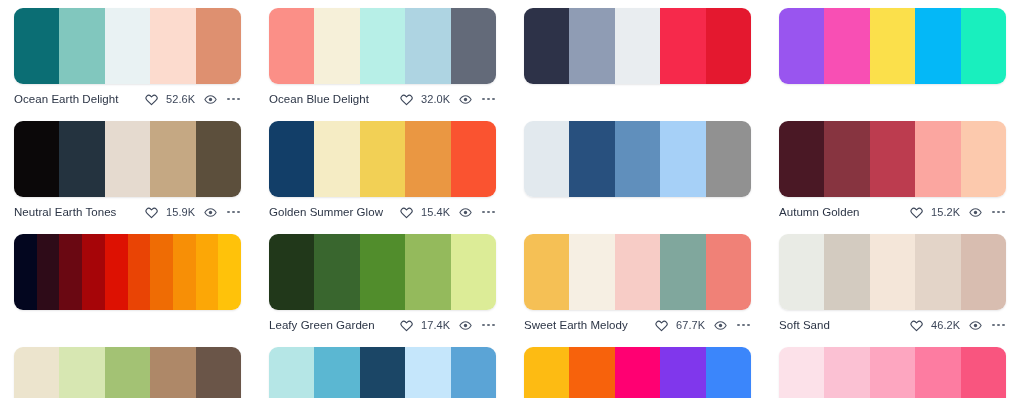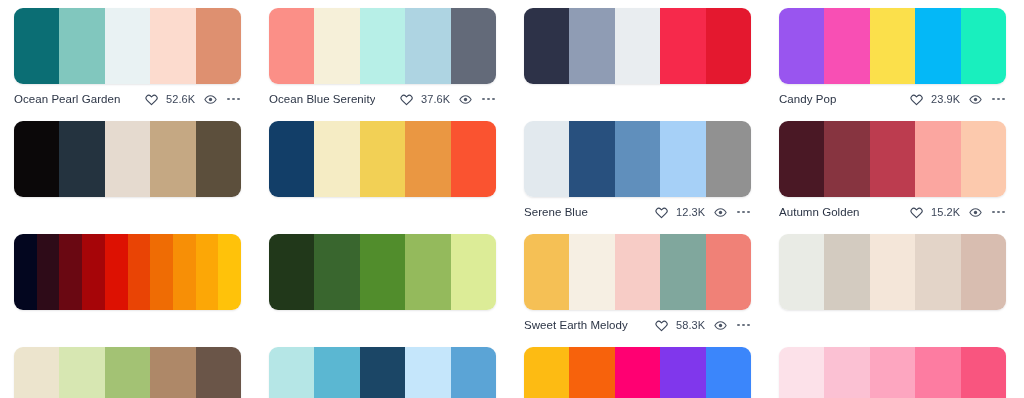--- a/index.html
+++ b/index.html
@@ -94,21 +94,21 @@
 <div class="gallery">
     <div class="card">
       <div class="swatch-strip">
         <div class="swatch" style="background: rgb(11, 110, 116);"></div>
         <div class="swatch" style="background: rgb(129, 199, 190);"></div>
         <div class="swatch" style="background: rgb(233, 242, 243);"></div>
         <div class="swatch" style="background: rgb(252, 219, 206);"></div>
         <div class="swatch" style="background: rgb(222, 144, 112);"></div>
       </div>
       <div class="card-meta">
-        <div class="card-title">Ocean Pearl Garden</div>
+        <div class="card-title">Ocean Earth Delight</div>
         <div class="meta-right">
           <div class="likes">
             <span class="icon">
               <svg width="13" height="13" viewBox="0 0 24 24" fill="none" stroke="#3c4659" stroke-width="2.1" stroke-linecap="round" stroke-linejoin="round">
                 <path d="M20.8 5.6a5.1 5.1 0 0 0-7.2 0L12 7.2l-1.6-1.6a5.1 5.1 0 0 0-7.2 7.2l1.6 1.6L12 21.6l7.2-7.2 1.6-1.6a5.1 5.1 0 0 0 0-7.2z"></path>
               </svg>
             </span>
             <span class="likes-count">52.6K</span>
           </div>
           <span class="icon">
@@ -127,29 +127,29 @@
     </div>
     <div class="card">
       <div class="swatch-strip">
         <div class="swatch" style="background: rgb(251, 143, 135);"></div>
         <div class="swatch" style="background: rgb(246, 240, 217);"></div>
         <div class="swatch" style="background: rgb(183, 239, 231);"></div>
         <div class="swatch" style="background: rgb(174, 212, 226);"></div>
         <div class="swatch" style="background: rgb(99, 106, 121);"></div>
       </div>
       <div class="card-meta">
-        <div class="card-title">Ocean Blue Serenity</div>
-        <div class="meta-right">
-          <div class="likes">
-            <span class="icon">
-              <svg width="13" height="13" viewBox="0 0 24 24" fill="none" stroke="#3c4659" stroke-width="2.1" stroke-linecap="round" stroke-linejoin="round">
-                <path d="M20.8 5.6a5.1 5.1 0 0 0-7.2 0L12 7.2l-1.6-1.6a5.1 5.1 0 0 0-7.2 7.2l1.6 1.6L12 21.6l7.2-7.2 1.6-1.6a5.1 5.1 0 0 0 0-7.2z"></path>
-              </svg>
-            </span>
-            <span class="likes-count">37.6K</span>
+        <div class="card-title">Ocean Blue Delight</div>
+        <div class="meta-right">
+          <div class="likes">
+            <span class="icon">
+              <svg width="13" height="13" viewBox="0 0 24 24" fill="none" stroke="#3c4659" stroke-width="2.1" stroke-linecap="round" stroke-linejoin="round">
+                <path d="M20.8 5.6a5.1 5.1 0 0 0-7.2 0L12 7.2l-1.6-1.6a5.1 5.1 0 0 0-7.2 7.2l1.6 1.6L12 21.6l7.2-7.2 1.6-1.6a5.1 5.1 0 0 0 0-7.2z"></path>
+              </svg>
+            </span>
+            <span class="likes-count">32.0K</span>
           </div>
           <span class="icon">
             <svg width="13" height="13" viewBox="0 0 24 24" fill="none" stroke="#4a5364" stroke-width="2" stroke-linecap="round" stroke-linejoin="round">
               <path d="M1.6 12S5.6 5 12 5s10.4 7 10.4 7-4 7-10.4 7S1.6 12 1.6 12z"></path>
               <circle cx="12" cy="12" r="3.1" fill="#4a5364" stroke="none"></circle>
             </svg>
           </span>
           <span class="dots">
             <i></i>
             <i></i>
@@ -168,94 +168,94 @@
       </div>
     </div>
     <div class="card">
       <div class="swatch-strip">
         <div class="swatch" style="background: rgb(153, 85, 239);"></div>
         <div class="swatch" style="background: rgb(248, 79, 180);"></div>
         <div class="swatch" style="background: rgb(251, 224, 75);"></div>
         <div class="swatch" style="background: rgb(4, 184, 247);"></div>
         <div class="swatch" style="background: rgb(25, 239, 190);"></div>
       </div>
-      <div class="card-meta">
-        <div class="card-title">Candy Pop</div>
-        <div class="meta-right">
-          <div class="likes">
-            <span class="icon">
-              <svg width="13" height="13" viewBox="0 0 24 24" fill="none" stroke="#3c4659" stroke-width="2.1" stroke-linecap="round" stroke-linejoin="round">
-                <path d="M20.8 5.6a5.1 5.1 0 0 0-7.2 0L12 7.2l-1.6-1.6a5.1 5.1 0 0 0-7.2 7.2l1.6 1.6L12 21.6l7.2-7.2 1.6-1.6a5.1 5.1 0 0 0 0-7.2z"></path>
-              </svg>
-            </span>
-            <span class="likes-count">23.9K</span>
-          </div>
-          <span class="icon">
-            <svg width="13" height="13" viewBox="0 0 24 24" fill="none" stroke="#4a5364" stroke-width="2" stroke-linecap="round" stroke-linejoin="round">
-              <path d="M1.6 12S5.6 5 12 5s10.4 7 10.4 7-4 7-10.4 7S1.6 12 1.6 12z"></path>
-              <circle cx="12" cy="12" r="3.1" fill="#4a5364" stroke="none"></circle>
-            </svg>
-          </span>
-          <span class="dots">
-            <i></i>
-            <i></i>
-            <i></i>
-          </span>
-        </div>
-      </div>
     </div>
     <div class="card">
       <div class="swatch-strip">
         <div class="swatch" style="background: rgb(11, 8, 9);"></div>
         <div class="swatch" style="background: rgb(36, 51, 63);"></div>
         <div class="swatch" style="background: rgb(229, 218, 207);"></div>
         <div class="swatch" style="background: rgb(197, 168, 131);"></div>
         <div class="swatch" style="background: rgb(92, 79, 60);"></div>
       </div>
+      <div class="card-meta">
+        <div class="card-title">Neutral Earth Tones</div>
+        <div class="meta-right">
+          <div class="likes">
+            <span class="icon">
+              <svg width="13" height="13" viewBox="0 0 24 24" fill="none" stroke="#3c4659" stroke-width="2.1" stroke-linecap="round" stroke-linejoin="round">
+                <path d="M20.8 5.6a5.1 5.1 0 0 0-7.2 0L12 7.2l-1.6-1.6a5.1 5.1 0 0 0-7.2 7.2l1.6 1.6L12 21.6l7.2-7.2 1.6-1.6a5.1 5.1 0 0 0 0-7.2z"></path>
+              </svg>
+            </span>
+            <span class="likes-count">15.9K</span>
+          </div>
+          <span class="icon">
+            <svg width="13" height="13" viewBox="0 0 24 24" fill="none" stroke="#4a5364" stroke-width="2" stroke-linecap="round" stroke-linejoin="round">
+              <path d="M1.6 12S5.6 5 12 5s10.4 7 10.4 7-4 7-10.4 7S1.6 12 1.6 12z"></path>
+              <circle cx="12" cy="12" r="3.1" fill="#4a5364" stroke="none"></circle>
+            </svg>
+          </span>
+          <span class="dots">
+            <i></i>
+            <i></i>
+            <i></i>
+          </span>
+        </div>
+      </div>
     </div>
     <div class="card">
       <div class="swatch-strip">
         <div class="swatch" style="background: rgb(18, 62, 104);"></div>
         <div class="swatch" style="background: rgb(245, 236, 196);"></div>
         <div class="swatch" style="background: rgb(242, 208, 85);"></div>
         <div class="swatch" style="background: rgb(234, 151, 66);"></div>
         <div class="swatch" style="background: rgb(250, 83, 48);"></div>
       </div>
+      <div class="card-meta">
+        <div class="card-title">Golden Summer Glow</div>
+        <div class="meta-right">
+          <div class="likes">
+            <span class="icon">
+              <svg width="13" height="13" viewBox="0 0 24 24" fill="none" stroke="#3c4659" stroke-width="2.1" stroke-linecap="round" stroke-linejoin="round">
+                <path d="M20.8 5.6a5.1 5.1 0 0 0-7.2 0L12 7.2l-1.6-1.6a5.1 5.1 0 0 0-7.2 7.2l1.6 1.6L12 21.6l7.2-7.2 1.6-1.6a5.1 5.1 0 0 0 0-7.2z"></path>
+              </svg>
+            </span>
+            <span class="likes-count">15.4K</span>
+          </div>
+          <span class="icon">
+            <svg width="13" height="13" viewBox="0 0 24 24" fill="none" stroke="#4a5364" stroke-width="2" stroke-linecap="round" stroke-linejoin="round">
+              <path d="M1.6 12S5.6 5 12 5s10.4 7 10.4 7-4 7-10.4 7S1.6 12 1.6 12z"></path>
+              <circle cx="12" cy="12" r="3.1" fill="#4a5364" stroke="none"></circle>
+            </svg>
+          </span>
+          <span class="dots">
+            <i></i>
+            <i></i>
+            <i></i>
+          </span>
+        </div>
+      </div>
     </div>
     <div class="card">
       <div class="swatch-strip">
         <div class="swatch" style="background: rgb(226, 233, 238);"></div>
         <div class="swatch" style="background: rgb(40, 80, 126);"></div>
         <div class="swatch" style="background: rgb(96, 143, 188);"></div>
         <div class="swatch" style="background: rgb(166, 208, 247);"></div>
         <div class="swatch" style="background: rgb(145, 145, 145);"></div>
-      </div>
-      <div class="card-meta">
-        <div class="card-title">Serene Blue</div>
-        <div class="meta-right">
-          <div class="likes">
-            <span class="icon">
-              <svg width="13" height="13" viewBox="0 0 24 24" fill="none" stroke="#3c4659" stroke-width="2.1" stroke-linecap="round" stroke-linejoin="round">
-                <path d="M20.8 5.6a5.1 5.1 0 0 0-7.2 0L12 7.2l-1.6-1.6a5.1 5.1 0 0 0-7.2 7.2l1.6 1.6L12 21.6l7.2-7.2 1.6-1.6a5.1 5.1 0 0 0 0-7.2z"></path>
-              </svg>
-            </span>
-            <span class="likes-count">12.3K</span>
-          </div>
-          <span class="icon">
-            <svg width="13" height="13" viewBox="0 0 24 24" fill="none" stroke="#4a5364" stroke-width="2" stroke-linecap="round" stroke-linejoin="round">
-              <path d="M1.6 12S5.6 5 12 5s10.4 7 10.4 7-4 7-10.4 7S1.6 12 1.6 12z"></path>
-              <circle cx="12" cy="12" r="3.1" fill="#4a5364" stroke="none"></circle>
-            </svg>
-          </span>
-          <span class="dots">
-            <i></i>
-            <i></i>
-            <i></i>
-          </span>
-        </div>
       </div>
     </div>
     <div class="card">
       <div class="swatch-strip">
         <div class="swatch" style="background: rgb(74, 24, 37);"></div>
         <div class="swatch" style="background: rgb(135, 52, 64);"></div>
         <div class="swatch" style="background: rgb(188, 60, 79);"></div>
         <div class="swatch" style="background: rgb(251, 166, 160);"></div>
         <div class="swatch" style="background: rgb(252, 201, 173);"></div>
       </div>
@@ -299,39 +299,63 @@
       </div>
     </div>
     <div class="card">
       <div class="swatch-strip">
         <div class="swatch" style="background: rgb(33, 56, 26);"></div>
         <div class="swatch" style="background: rgb(57, 102, 46);"></div>
         <div class="swatch" style="background: rgb(81, 141, 44);"></div>
         <div class="swatch" style="background: rgb(148, 186, 92);"></div>
         <div class="swatch" style="background: rgb(220, 236, 151);"></div>
       </div>
+      <div class="card-meta">
+        <div class="card-title">Leafy Green Garden</div>
+        <div class="meta-right">
+          <div class="likes">
+            <span class="icon">
+              <svg width="13" height="13" viewBox="0 0 24 24" fill="none" stroke="#3c4659" stroke-width="2.1" stroke-linecap="round" stroke-linejoin="round">
+                <path d="M20.8 5.6a5.1 5.1 0 0 0-7.2 0L12 7.2l-1.6-1.6a5.1 5.1 0 0 0-7.2 7.2l1.6 1.6L12 21.6l7.2-7.2 1.6-1.6a5.1 5.1 0 0 0 0-7.2z"></path>
+              </svg>
+            </span>
+            <span class="likes-count">17.4K</span>
+          </div>
+          <span class="icon">
+            <svg width="13" height="13" viewBox="0 0 24 24" fill="none" stroke="#4a5364" stroke-width="2" stroke-linecap="round" stroke-linejoin="round">
+              <path d="M1.6 12S5.6 5 12 5s10.4 7 10.4 7-4 7-10.4 7S1.6 12 1.6 12z"></path>
+              <circle cx="12" cy="12" r="3.1" fill="#4a5364" stroke="none"></circle>
+            </svg>
+          </span>
+          <span class="dots">
+            <i></i>
+            <i></i>
+            <i></i>
+          </span>
+        </div>
+      </div>
     </div>
     <div class="card">
       <div class="swatch-strip">
         <div class="swatch" style="background: rgb(245, 192, 85);"></div>
         <div class="swatch" style="background: rgb(246, 239, 227);"></div>
         <div class="swatch" style="background: rgb(247, 204, 198);"></div>
         <div class="swatch" style="background: rgb(128, 167, 157);"></div>
         <div class="swatch" style="background: rgb(240, 129, 119);"></div>
       </div>
       <div class="card-meta">
         <div class="card-title">Sweet Earth Melody</div>
         <div class="meta-right">
           <div class="likes">
             <span class="icon">
               <svg width="13" height="13" viewBox="0 0 24 24" fill="none" stroke="#3c4659" stroke-width="2.1" stroke-linecap="round" stroke-linejoin="round">
                 <path d="M20.8 5.6a5.1 5.1 0 0 0-7.2 0L12 7.2l-1.6-1.6a5.1 5.1 0 0 0-7.2 7.2l1.6 1.6L12 21.6l7.2-7.2 1.6-1.6a5.1 5.1 0 0 0 0-7.2z"></path>
               </svg>
             </span>
-            <span class="likes-count">58.3K</span>
+            <span class="likes-count">67.7K</span>
           </div>
           <span class="icon">
             <svg width="13" height="13" viewBox="0 0 24 24" fill="none" stroke="#4a5364" stroke-width="2" stroke-linecap="round" stroke-linejoin="round">
               <path d="M1.6 12S5.6 5 12 5s10.4 7 10.4 7-4 7-10.4 7S1.6 12 1.6 12z"></path>
               <circle cx="12" cy="12" r="3.1" fill="#4a5364" stroke="none"></circle>
             </svg>
           </span>
           <span class="dots">
             <i></i>
             <i></i>
@@ -341,20 +365,44 @@
       </div>
     </div>
     <div class="card">
       <div class="swatch-strip">
         <div class="swatch" style="background: rgb(233, 235, 229);"></div>
         <div class="swatch" style="background: rgb(211, 203, 192);"></div>
         <div class="swatch" style="background: rgb(244, 230, 217);"></div>
         <div class="swatch" style="background: rgb(227, 212, 200);"></div>
         <div class="swatch" style="background: rgb(216, 189, 176);"></div>
       </div>
+      <div class="card-meta">
+        <div class="card-title">Soft Sand</div>
+        <div class="meta-right">
+          <div class="likes">
+            <span class="icon">
+              <svg width="13" height="13" viewBox="0 0 24 24" fill="none" stroke="#3c4659" stroke-width="2.1" stroke-linecap="round" stroke-linejoin="round">
+                <path d="M20.8 5.6a5.1 5.1 0 0 0-7.2 0L12 7.2l-1.6-1.6a5.1 5.1 0 0 0-7.2 7.2l1.6 1.6L12 21.6l7.2-7.2 1.6-1.6a5.1 5.1 0 0 0 0-7.2z"></path>
+              </svg>
+            </span>
+            <span class="likes-count">46.2K</span>
+          </div>
+          <span class="icon">
+            <svg width="13" height="13" viewBox="0 0 24 24" fill="none" stroke="#4a5364" stroke-width="2" stroke-linecap="round" stroke-linejoin="round">
+              <path d="M1.6 12S5.6 5 12 5s10.4 7 10.4 7-4 7-10.4 7S1.6 12 1.6 12z"></path>
+              <circle cx="12" cy="12" r="3.1" fill="#4a5364" stroke="none"></circle>
+            </svg>
+          </span>
+          <span class="dots">
+            <i></i>
+            <i></i>
+            <i></i>
+          </span>
+        </div>
+      </div>
     </div>
     <div class="card">
       <div class="swatch-strip">
         <div class="swatch" style="background: rgb(236, 228, 205);"></div>
         <div class="swatch" style="background: rgb(215, 231, 178);"></div>
         <div class="swatch" style="background: rgb(163, 194, 116);"></div>
         <div class="swatch" style="background: rgb(174, 136, 104);"></div>
         <div class="swatch" style="background: rgb(106, 85, 72);"></div>
       </div>
     </div>

